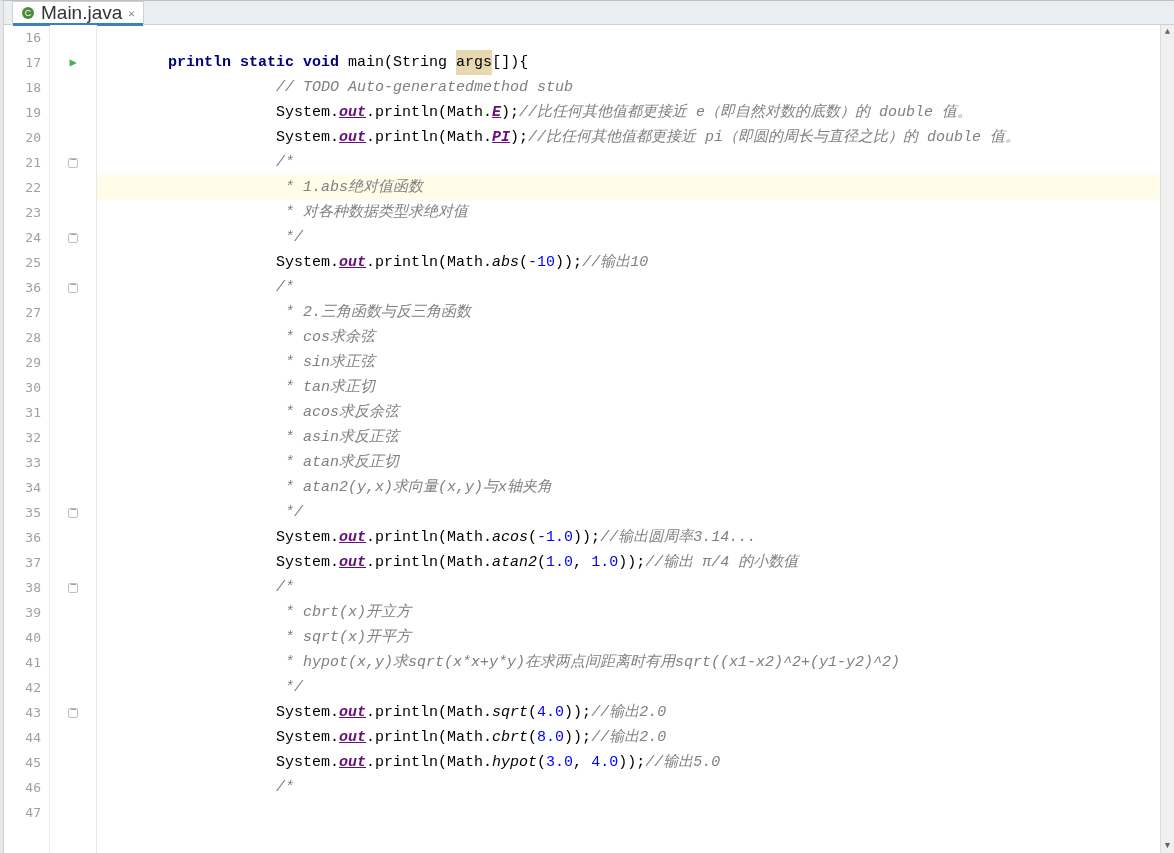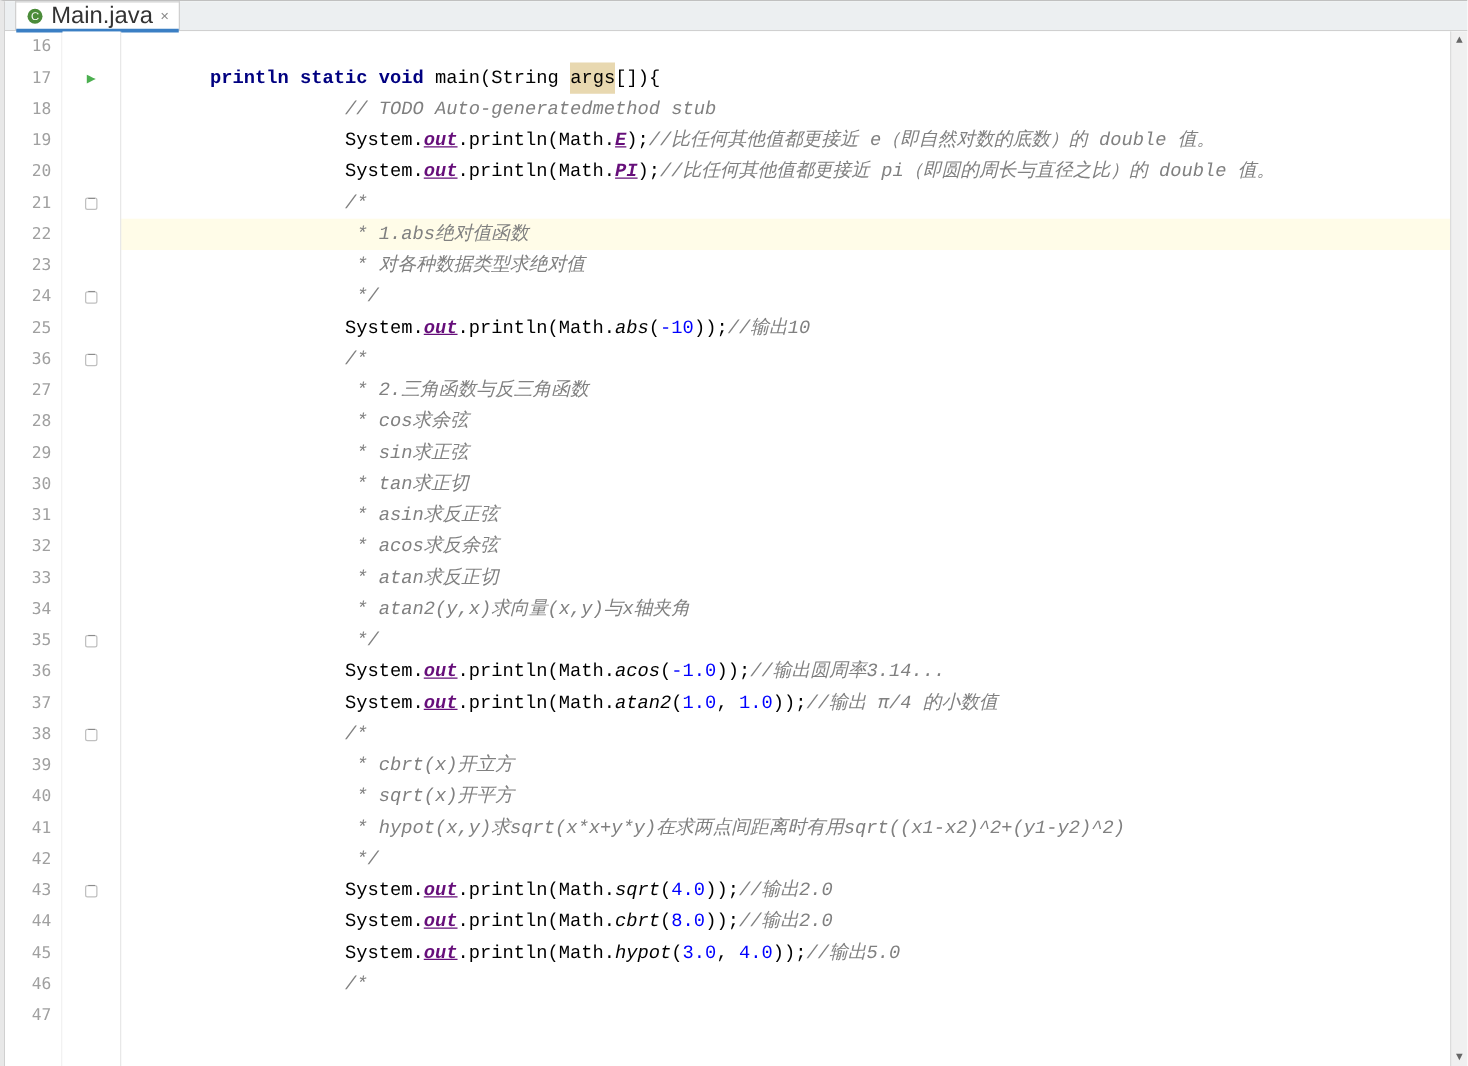--- a/index.html
+++ b/index.html
@@ -258,22 +258,22 @@
         <div class="code-line" style="padding-left:180px"><span class="cmt">/*</span></div>
         <div class="code-line hl" style="padding-left:180px"><span class="cmt"> * 1.abs绝对值函数</span></div>
         <div class="code-line" style="padding-left:180px"><span class="cmt"> * 对各种数据类型求绝对值</span></div>
         <div class="code-line" style="padding-left:180px"><span class="cmt"> */</span></div>
         <div class="code-line" style="padding-left:180px"><span>System.</span><span class="fld">out</span><span>.println(Math.</span><span class="mth">abs</span><span>(</span><span class="num">-10</span><span>));</span><span class="cmt">//输出10</span></div>
         <div class="code-line" style="padding-left:180px"><span class="cmt">/*</span></div>
         <div class="code-line" style="padding-left:180px"><span class="cmt"> * 2.三角函数与反三角函数</span></div>
         <div class="code-line" style="padding-left:180px"><span class="cmt"> * cos求余弦</span></div>
         <div class="code-line" style="padding-left:180px"><span class="cmt"> * sin求正弦</span></div>
         <div class="code-line" style="padding-left:180px"><span class="cmt"> * tan求正切</span></div>
+        <div class="code-line" style="padding-left:180px"><span class="cmt"> * acos求反余弦</span></div>
         <div class="code-line" style="padding-left:180px"><span class="cmt"> * asin求反正弦</span></div>
-        <div class="code-line" style="padding-left:180px"><span class="cmt"> * acos求反余弦</span></div>
         <div class="code-line" style="padding-left:180px"><span class="cmt"> * atan求反正切</span></div>
         <div class="code-line" style="padding-left:180px"><span class="cmt"> * atan2(y,x)求向量(x,y)与x轴夹角</span></div>
         <div class="code-line" style="padding-left:180px"><span class="cmt"> */</span></div>
         <div class="code-line" style="padding-left:180px"><span>System.</span><span class="fld">out</span><span>.println(Math.</span><span class="mth">acos</span><span>(</span><span class="num">-1.0</span><span>));</span><span class="cmt">//输出圆周率3.14...</span></div>
         <div class="code-line" style="padding-left:180px"><span>System.</span><span class="fld">out</span><span>.println(Math.</span><span class="mth">atan2</span><span>(</span><span class="num">1.0</span><span>, </span><span class="num">1.0</span><span>));</span><span class="cmt">//输出 π/4 的小数值</span></div>
         <div class="code-line" style="padding-left:180px"><span class="cmt">/*</span></div>
         <div class="code-line" style="padding-left:180px"><span class="cmt"> * cbrt(x)开立方</span></div>
         <div class="code-line" style="padding-left:180px"><span class="cmt"> * sqrt(x)开平方</span></div>
         <div class="code-line" style="padding-left:180px"><span class="cmt"> * hypot(x,y)求sqrt(x*x+y*y)在求两点间距离时有用sqrt((x1-x2)^2+(y1-y2)^2)</span></div>
         <div class="code-line" style="padding-left:180px"><span class="cmt"> */</span></div>

